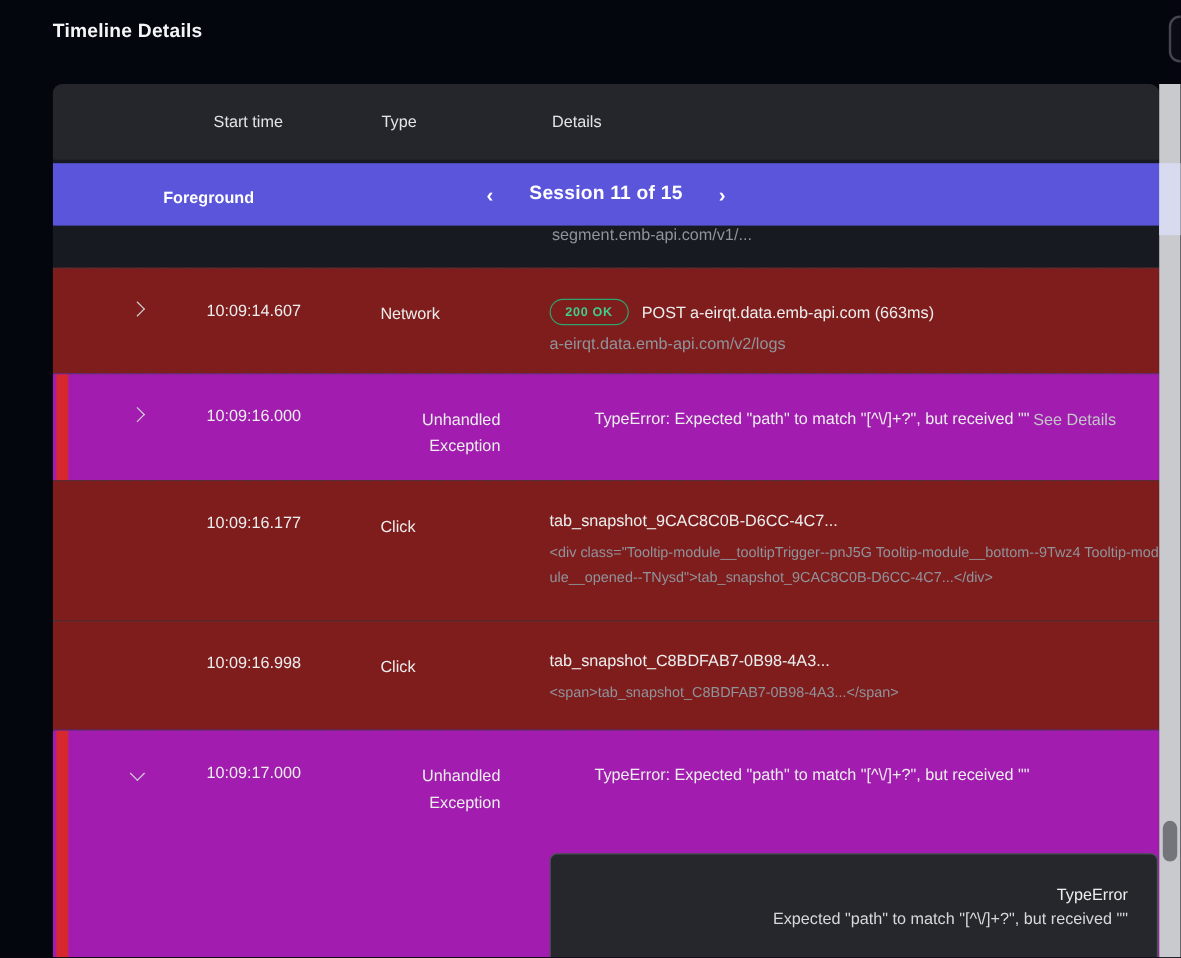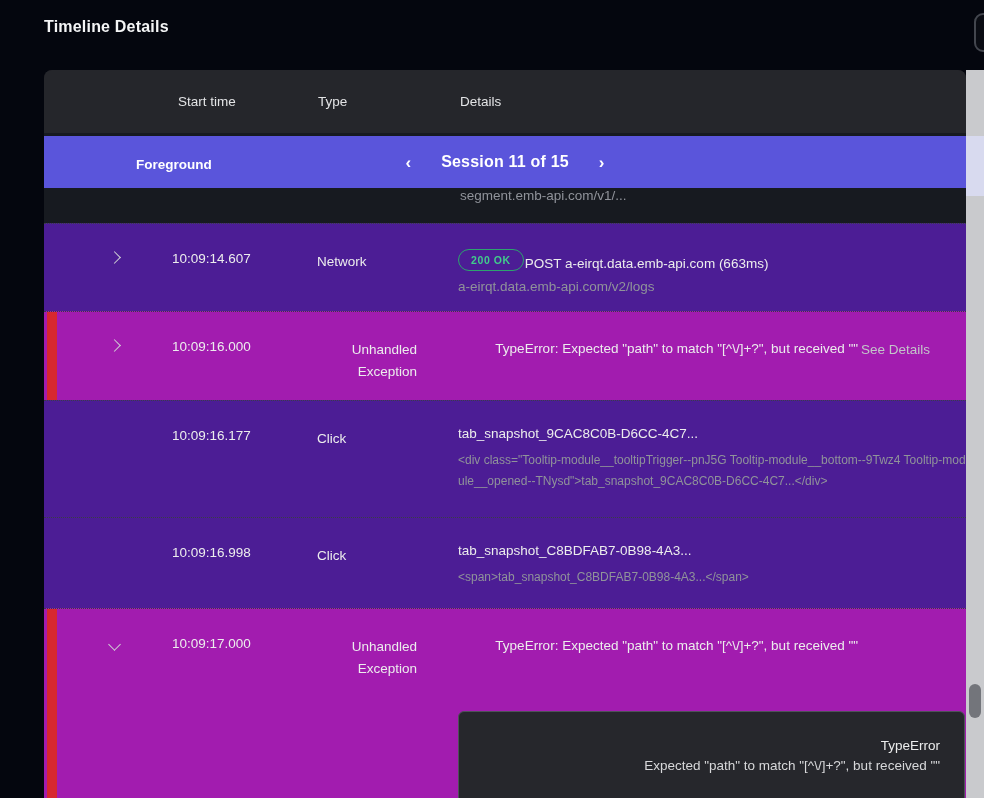--- a/index.html
+++ b/index.html
@@ -44,21 +44,21 @@
     padding:2px 4px;
   }
   .banner-session { font-size:16px; font-weight:700; letter-spacing:.2px; }
 
   .clipped-subtext {
     position:absolute; left:416px; top:118px; z-index:1;
     color:#90939a; font-size:13.5px;
   }
 
   .row { position:absolute; left:0; width:100%; border-top:1px dotted #3a3e46; }
-  .row-dark { background:#4c1d95; }
+  .row-dark { background:#7f1d1d; }
   .row-lite { background:#a21caf;text-align:right; }
   .row-network  { top:153px; height:88px; }
   .row-exc1     { top:241px; height:89px; }
   .row-click1   { top:330px; height:117px; }
   .row-click2   { top:447px; height:91px; }
   .row-exc2     { top:538px; height:190px; }
 
   .err-bar {
     position:absolute; left:3px; top:0; bottom:0; width:10px; background:#d7282f;
   }
@@ -71,21 +71,21 @@
   .chev-down  { transform:rotate(45deg); top:31px; }
   .cell-time {
     position:absolute; left:128px; top:27px; color:#eceded; font-size:13.5px;
   }
   .cell-type {
     position:absolute; left:273px; top:27px; width:100px;
     color:#eceded; font-size:13.5px; line-height:22px;
   }
   .cell-details { position:absolute; left:414px; top:25px; width:508px; }
 
-  .net-line { display:flex; align-items:flex-end; gap:1px; }
+  .net-line { display:flex; align-items:center; gap:11px; }
   .status-pill {
     display:inline-flex; align-items:center; justify-content:center;
     height:22px; padding:0 12px; border:1.5px solid #2da36e; border-radius:12px;
     color:#41cd8c; font-size:10.5px; font-weight:700; letter-spacing:.6px;
     white-space:nowrap;
   }
   .net-title { color:#eceded; font-size:13.5px; }
   .sub-text { margin-top:8px; color:#90939a; font-size:13.5px; }
 
   .exc-msg { color:#eceded; font-size:13.5px; line-height:23px; width:400px; }

